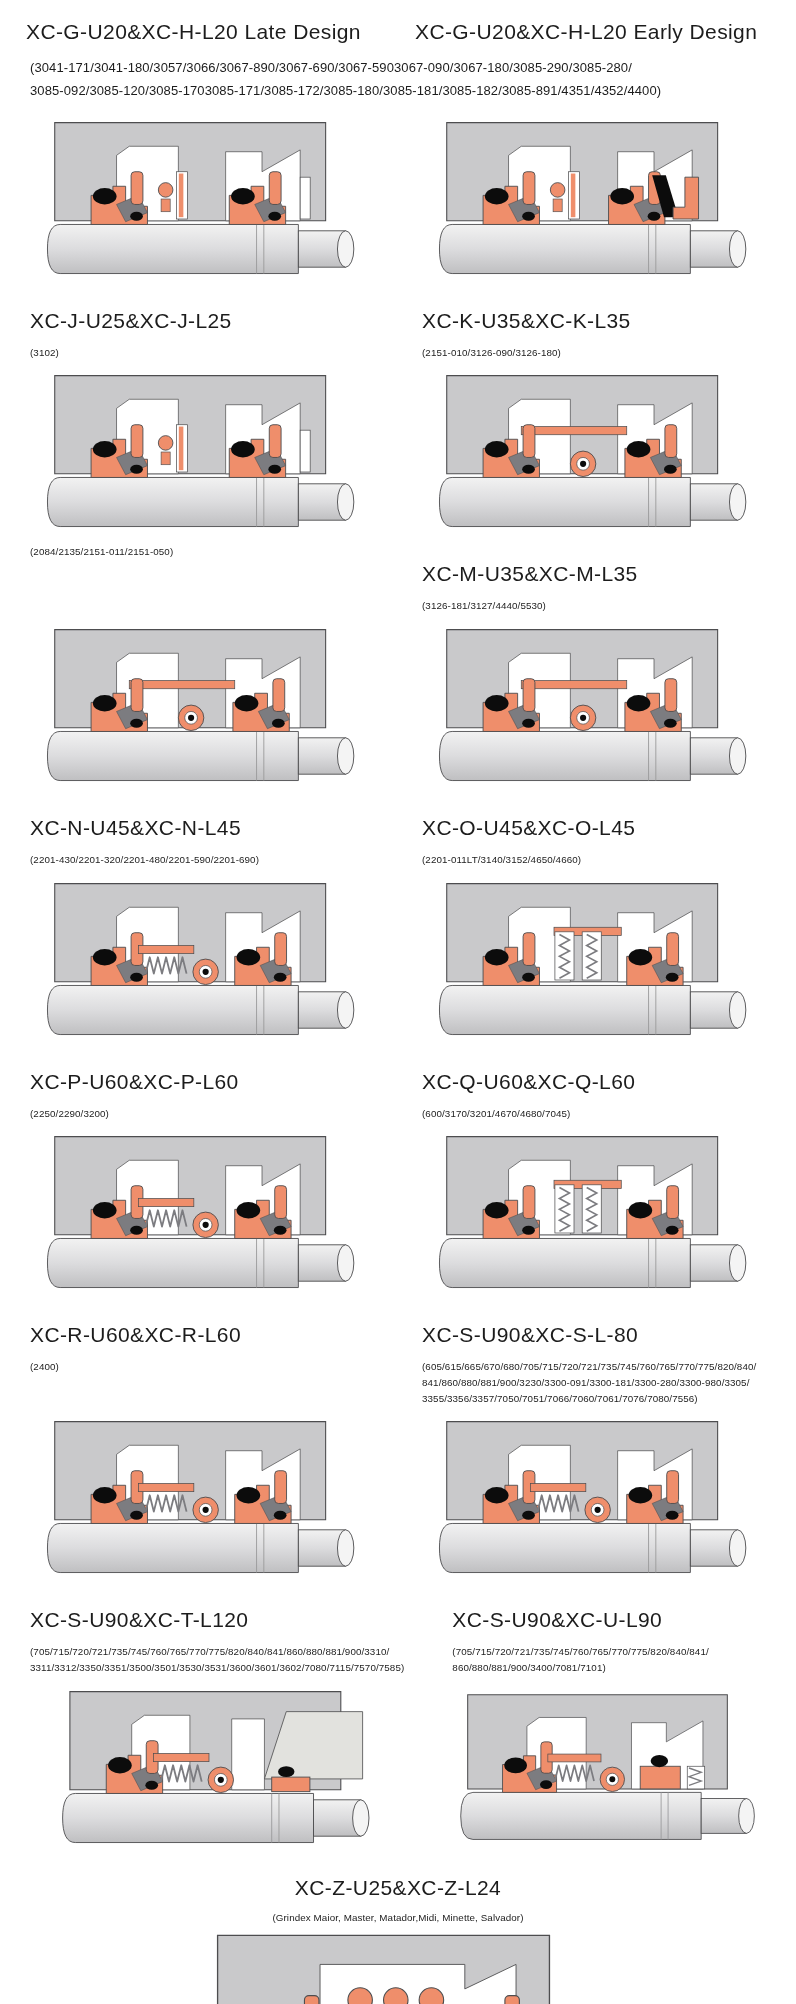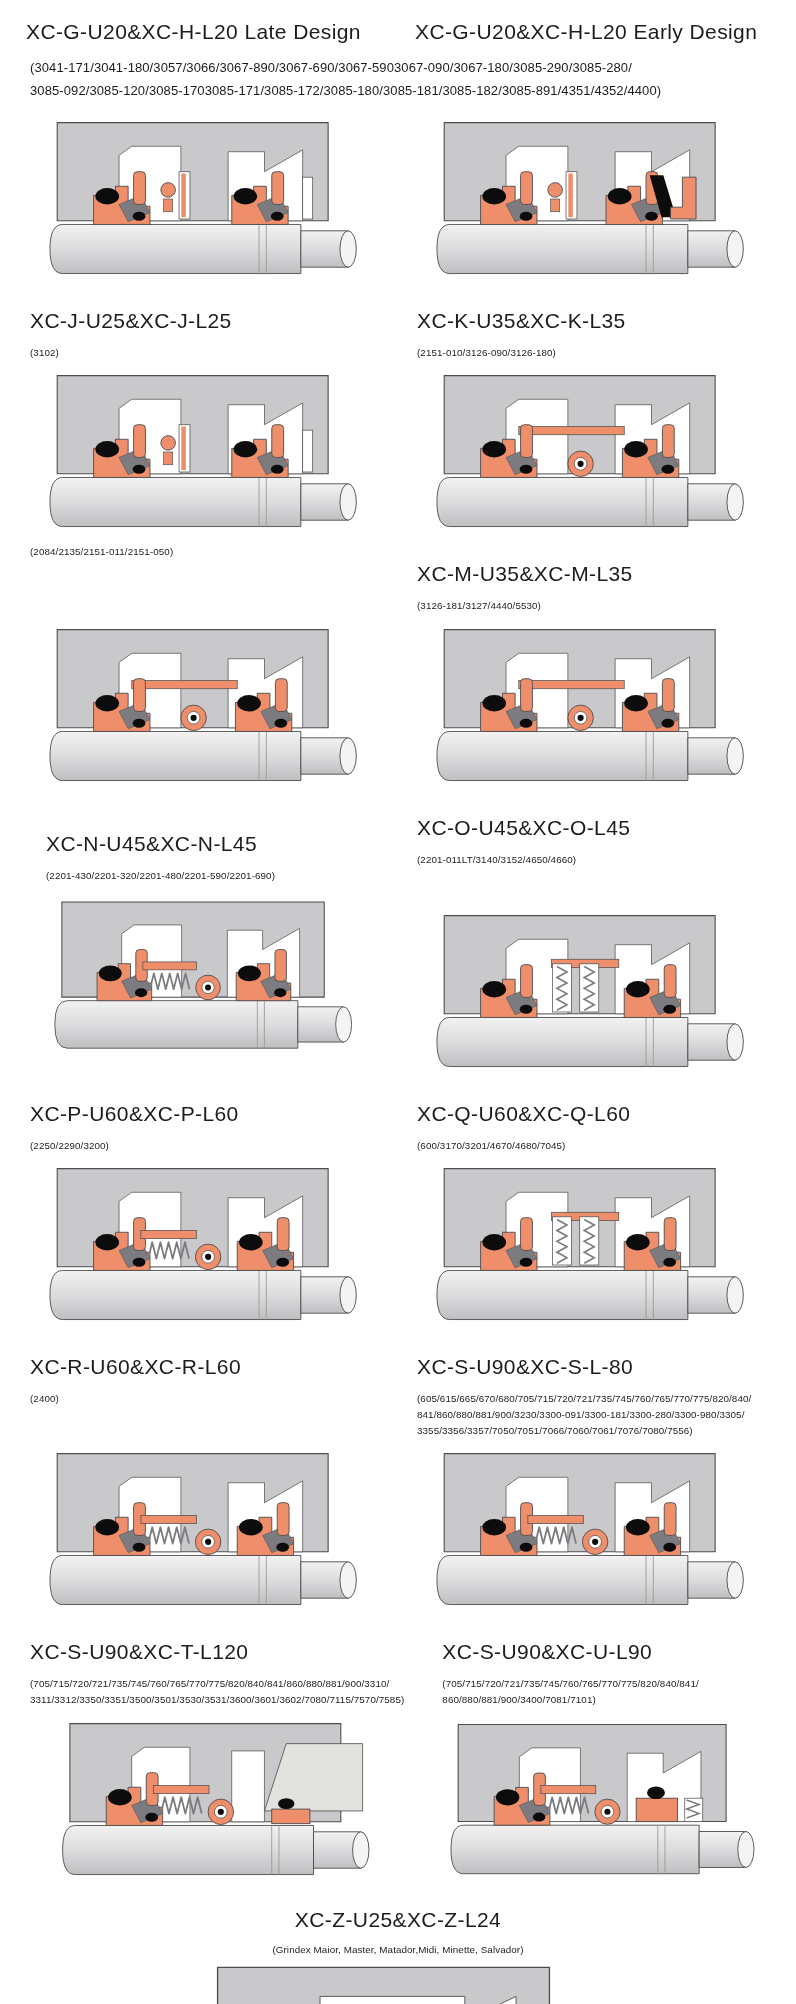--- a/index.html
+++ b/index.html
@@ -39,21 +39,21 @@
     line-height:1.75;
     margin:13px 0 0;
     padding-left:30px;
     white-space:pre-line;
     letter-spacing:.1px;
   }
 
   .grid-row{
     display:grid;
     grid-template-columns:1fr 1fr;
-    column-gap:38px;
+    column-gap:48px;
     padding:0 30px;
   }
   .panel{display:flex;flex-direction:column;}
   .panel .title{margin-top:30px;}
   .row1-diagrams{margin-top:4px;}
 
   .diagram{
     height:160px;
     margin-top:auto;
     padding-top:12px;
@@ -308,21 +308,21 @@
             <ellipse cx="229" cy="85" rx="13" ry="9" fill="#0c0c0c"></ellipse>
             <path d="M242 94 L266 84 L276 103 L252 113 Z" fill="#7c7c80" stroke="#4d4d4f" stroke-width="0.6"></path>
             <rect x="258" y="58" width="13" height="36" rx="4" fill="#ef8e6b" stroke="#4d4d4f"></rect>
             <ellipse cx="264" cy="107" rx="7" ry="5" fill="#0c0c0c"></ellipse>
           </svg>
         </div>
     </figure>
   </section>
 
   <section class="grid-row">
-    <figure class="panel" style="margin:16px">
+    <figure class="panel" style="margin:0">
       <h2 class="title">XC-N-U45&amp;XC-N-L45</h2>
       <p class="sub">(2201-430/2201-320/2201-480/2201-590/2201-690)</p>
       <div class="diagram">
           <svg viewBox="0 0 360 176" preserveAspectRatio="xMidYMid meet" xmlns="http://www.w3.org/2000/svg">
             <defs>
               <linearGradient id="shaftGrad7" x1="0" y1="0" x2="0" y2="1">
                 <stop offset="0" stop-color="#f2f2f2"></stop>
                 <stop offset="0.5" stop-color="#dcdcde"></stop>
                 <stop offset="1" stop-color="#bfbfc1"></stop>
               </linearGradient>

